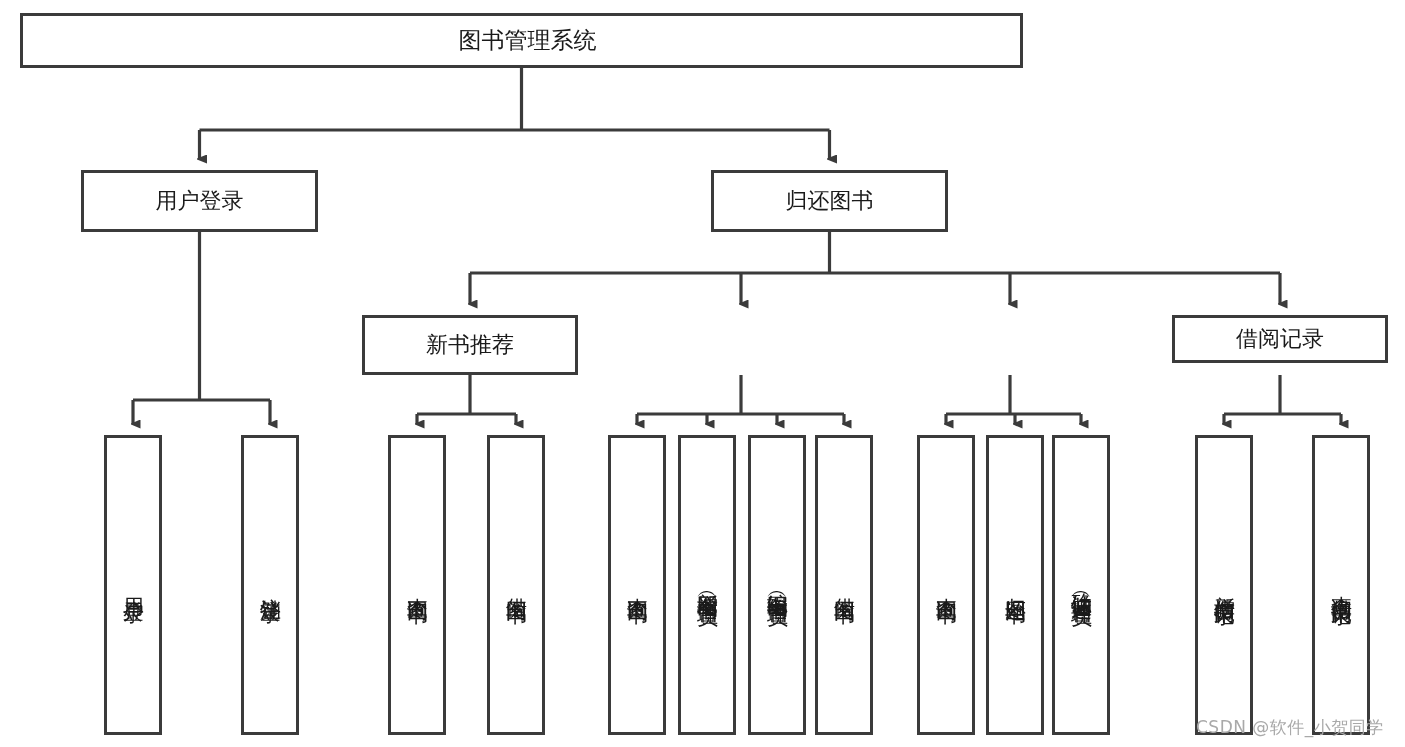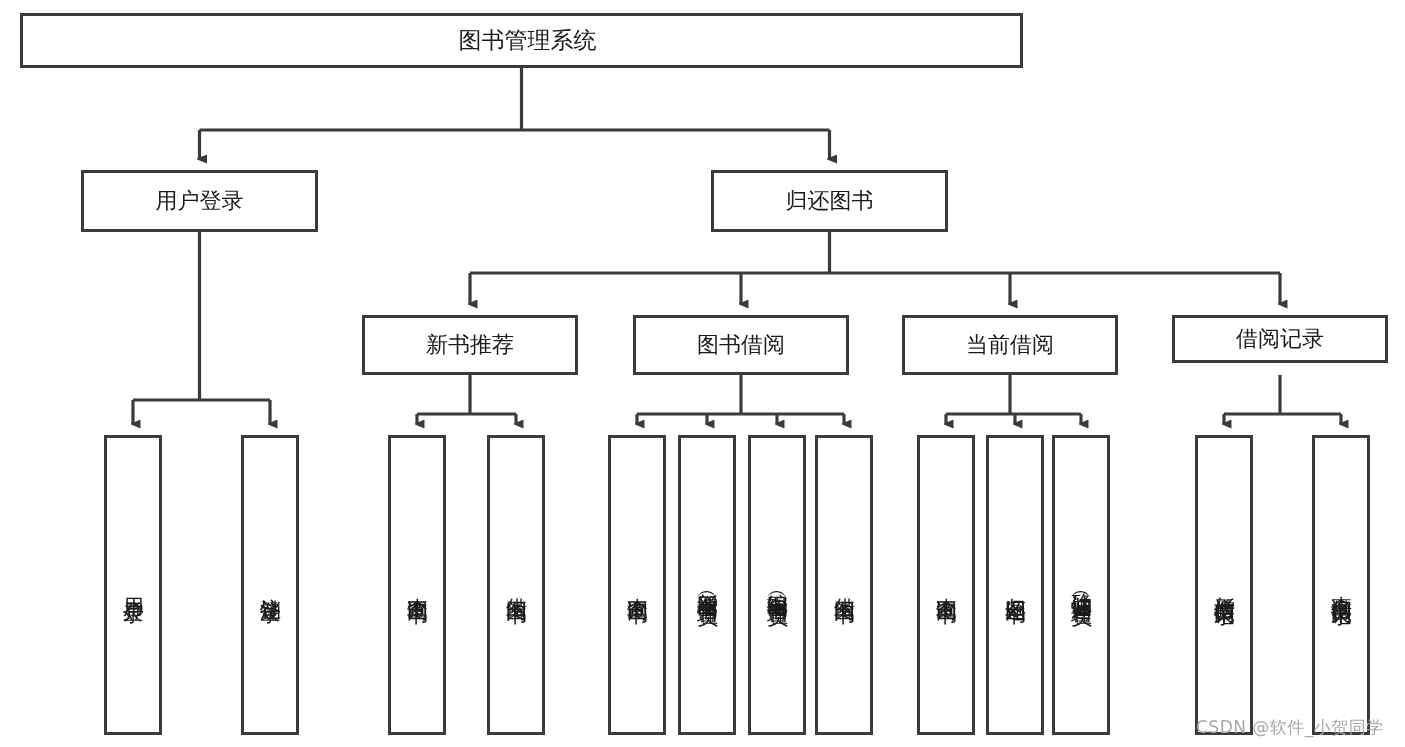--- a/index.html
+++ b/index.html
@@ -131,26 +131,20 @@
   <div class="node lvl2" id="node-user-login" style="left: 81px; top: 170px; width: 237px; height: 62px;">
     <span class="label">用户登录</span>
   </div>
   <div class="node lvl2" id="node-book-manage" style="left: 711px; top: 170px; width: 237px; height: 62px;">
     <span class="label">归还图书</span>
   </div>
 
   <div class="node lvl3" id="node-new-book-recommend" style="left: 362px; top: 315px; width: 216px; height: 60px;">
     <span class="label">新书推荐</span>
   </div>
-  <div class="node lvl3" id="node-book-borrow" style="left: 633px; top: 315px; width: 216px; height: 60px;">
-    <span class="label">图书借阅</span>
-  </div>
-  <div class="node lvl3" id="node-current-borrow" style="left: 902px; top: 315px; width: 216px; height: 60px;">
-    <span class="label">当前借阅</span>
-  </div>
   <div class="node lvl3" id="node-borrow-record" style="left: 1172px; top: 315px; width: 216px; height: 48px;">
     <span class="label">借阅记录</span>
   </div>
 
   <div class="node leaf" id="node-leaf-user-login" style="left: 104px; top: 435px; width: 58px; height: 300px;">
     <span class="label">用户登录</span>
   </div>
   <div class="node leaf" id="node-leaf-user-logout" style="left: 241px; top: 435px; width: 58px; height: 300px;">
     <span class="label">注销登录</span>
   </div>

